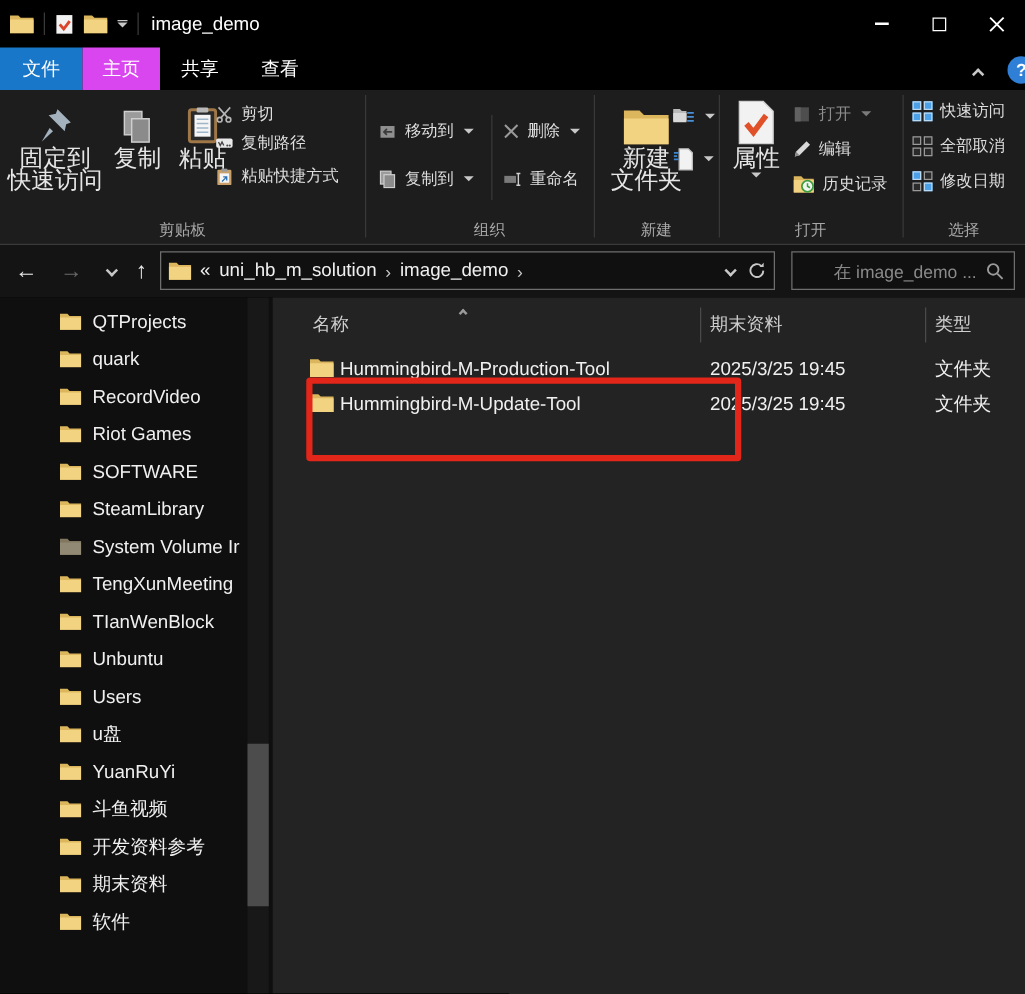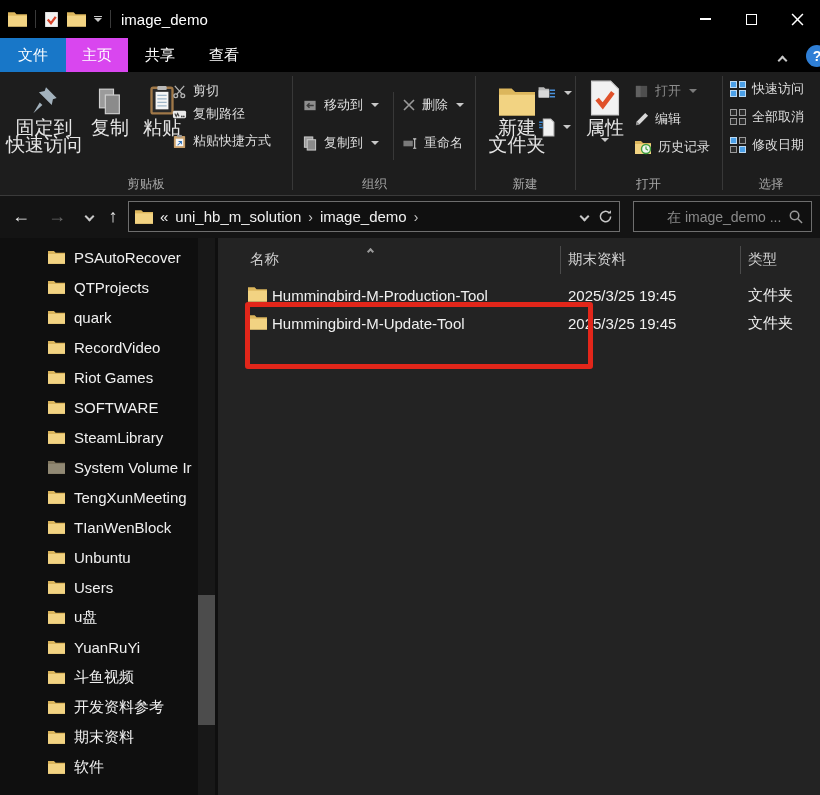--- a/index.html
+++ b/index.html
@@ -225,21 +225,21 @@
       <span>删除</span>
       <span class="tri-down ddt"></span>
     </div>
     <div class="smallbtn" style="left:402px;top:60px">
       <svg width="16" height="15" viewBox="0 0 16 16">
           <rect x="1" y="5" width="10" height="6" fill="#7a7a7a"></rect>
           <path d="M13 3v10M11.3 3h3.4M11.3 13h3.4" stroke="#cfcfcf" stroke-width="1.2"></path>
         </svg>
       <span>重命名</span>
     </div>
-    <div class="group-label" style="left:283px;width:183px">组织</div>
+    <div class="group-label" style="left:300px;width:183px">组织</div>
 
     <div class="bigbtn" style="left:482px;width:70px">
       <span class="ic">
           <svg width="36" height="30" viewBox="0 0 20 16">
             <use href="#folder-ic"></use>
           </svg>
         </span>
       <span>新建</span>
       <span>文件夹</span>
     </div>
@@ -364,26 +364,20 @@
   </div>
 
   <div class="main">
     <div class="sidebar">
       <span class="side-caret"><span class="chev up" style="width:5px;height:5px;border-color:#9a9a9a"></span></span>
       <div id="sidebar-list" style="padding-top:4px">
           <div class="side-item">
     <svg width="17" height="14" viewBox="0 0 20 16">
               <use href="#folder-ic"></use>
             </svg>
-    <span>PSAutoRecover</span>
-  </div>
-          <div class="side-item">
-    <svg width="17" height="14" viewBox="0 0 20 16">
-              <use href="#folder-ic"></use>
-            </svg>
     <span>QTProjects</span>
   </div>
           <div class="side-item">
     <svg width="17" height="14" viewBox="0 0 20 16">
               <use href="#folder-ic"></use>
             </svg>
     <span>quark</span>
   </div>
           <div class="side-item">
     <svg width="17" height="14" viewBox="0 0 20 16">

